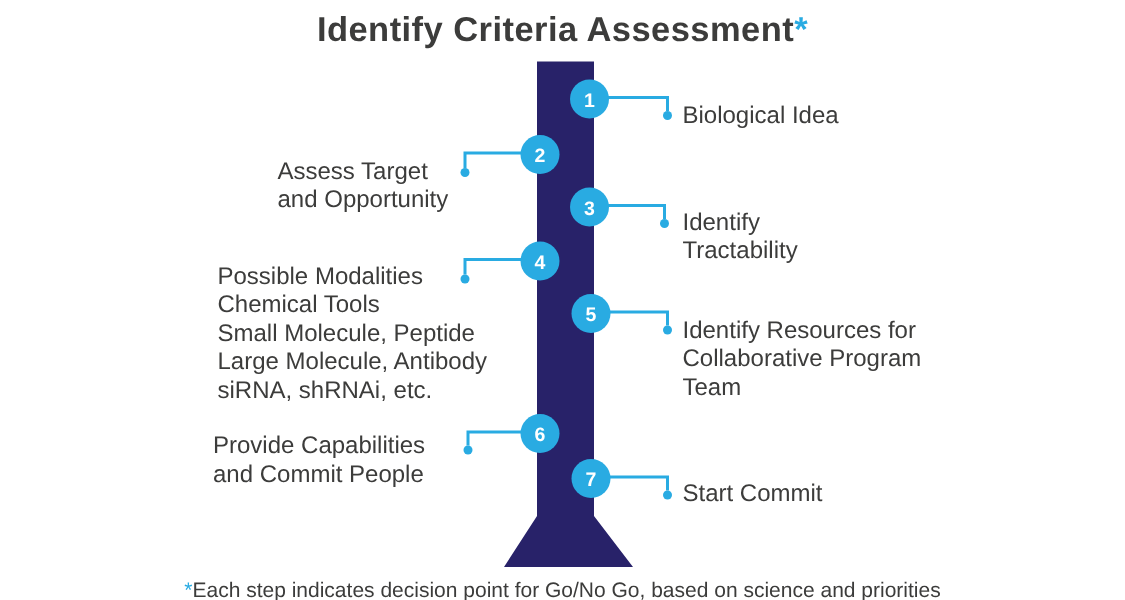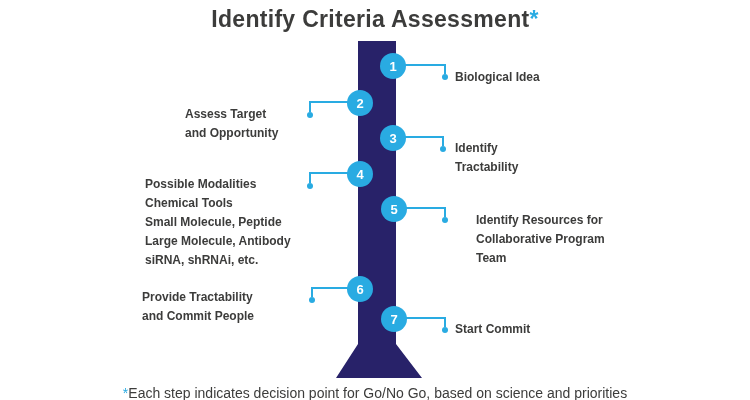--- a/index.html
+++ b/index.html
@@ -34,40 +34,39 @@
     width:26px;height:26px;
     border-radius:50%;
     background:var(--cyan);
     color:#ffffff;
     font-size:13px;font-weight:700;
     display:flex;align-items:center;justify-content:center;
     line-height:1;
   }
   .step-label{
     position:absolute;
-    font-size:12px;
+    font-size:16px;
     line-height:19px;
     color:var(--text);
     white-space:pre-line;
-    font-weight:bold;
   }
   
   .c1{left:380px;top:53px;}
   .c2{left:347px;top:90px;}
   .c3{left:380px;top:125px;}
   .c4{left:347px;top:161px;}
   .c5{left:381px;top:196px;}
   .c6{left:347px;top:276px;}
   .c7{left:381px;top:306px;}
   
   .l1{left:455px;top:68px;}
   .l2{left:185px;top:105px;}
   .l3{left:455px;top:139px;}
   .l4{left:145px;top:175px;}
-  .l5{left:455px;top:211px;margin-left:21px;}
+  .l5{left:455px;top:211px;}
   .l6{left:142px;top:288px;}
   .l7{left:455px;top:320px;}
   .footnote{
     position:absolute;top:385px;left:0;width:100%;
     text-align:center;
     font-size:14px;
     color:var(--text);
   }
 </style>
 </head>
@@ -125,19 +124,19 @@
   <div class="step-label l3">Identify
 Tractability</div>
   <div class="step-label l4">Possible Modalities
 Chemical Tools
 Small Molecule, Peptide
 Large Molecule, Antibody
 siRNA, shRNAi, etc.</div>
   <div class="step-label l5">Identify Resources for
 Collaborative Program
 Team</div>
-  <div class="step-label l6">Provide Tractability
+  <div class="step-label l6">Provide Capabilities
 and Commit People</div>
   <div class="step-label l7">Start Commit</div>
 
   <div class="footnote"><span class="cyan-txt">*</span><span>Each step indicates decision point for Go/No Go, based on science and priorities</span></div>
 
 </div>
 
 </body></html>

